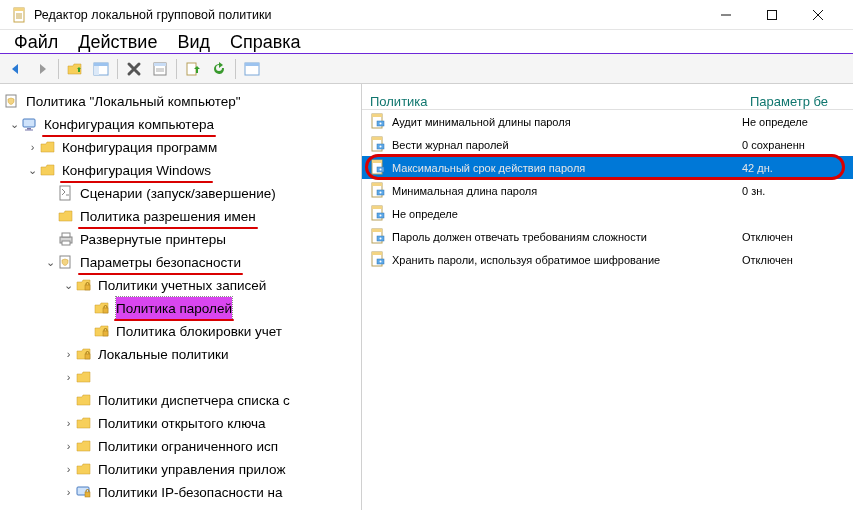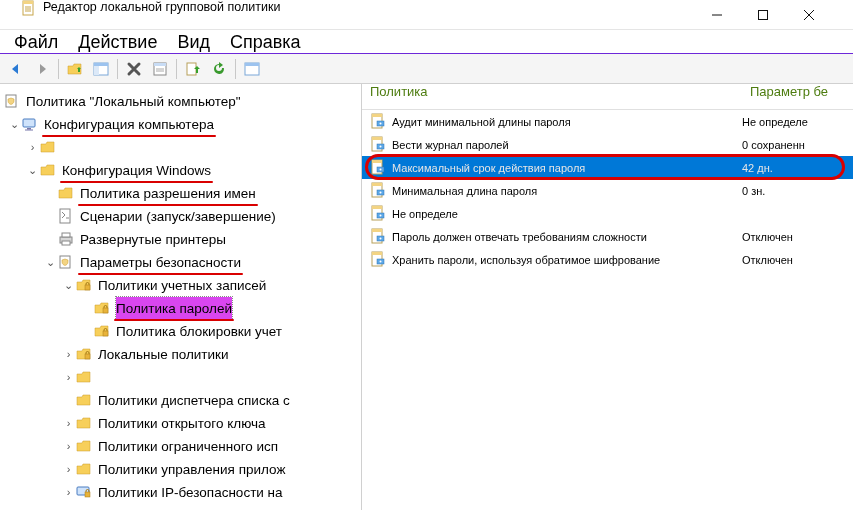--- a/index.html
+++ b/index.html
@@ -1,19 +1,19 @@
 <!DOCTYPE html>
 <html><head>
 <meta charset="utf-8">
 <style>
   * { box-sizing: border-box; font-family: "Segoe UI", Tahoma, sans-serif; }
   body { margin: 0; width: 853px; height: 510px; background: #fff; overflow: hidden; font-size: 13px; color: #000; }
 
   
-  .titlebar { height: 30px; background: #fff; display: flex; padding: 0 21px; border-bottom: 1px solid #e5e5e5; }
+  .titlebar { height: 30px; background: #fff; display: flex; align-items: center; padding: 0 12px; border-bottom: 1px solid #e5e5e5; }
   .titlebar .title-icon { width: 16px; height: 16px; margin-right: 6px; }
   .titlebar .title-text { flex: 1; font-size: 12.5px; color: #000; }
   .win-buttons { display: flex; }
   .win-btn { width: 46px; height: 30px; display: flex; align-items: center; justify-content: center; }
   .win-btn svg { stroke: #111; }
 
   
   .menubar { height: 24px; background: #fff; display: flex; align-items: flex-start; padding: 0 4px; border-bottom: 1px solid #6d28d9; font-size: 18px; }
   .menubar .menu-item { padding: 2px 10px; }
 
@@ -32,21 +32,21 @@
   .tree-row { display: flex; align-items: center; white-space: nowrap; height: 23px; position: relative; }
   .tree-row .expander { width: 15px; text-align: center; color: #555; font-size: 11px; cursor: pointer; user-select: none; flex-shrink: 0; }
   .tree-row .icon { width: 18px; height: 18px; margin-right: 4px; flex-shrink: 0; }
   .tree-row .label { position: relative; }
   .tree-row .underline-red::after { content: ""; position: absolute; left: -2px; right: -2px; bottom: -1px; height: 2px; background: #d90000; border-radius: 1px; }
   .tree-row.selected .label { background: #d946ef; outline: 1px dotted #888; }
 
   .ind { display:inline-block; }
 
   
-  .list-header { height: 26px; display: flex; align-items: flex-start; border-bottom: 1px solid #e0e0e0; background: #fff; font-size: 13px; color: #4d7c0f; }
+  .list-header { height: 26px; display: flex; align-items: flex-end; border-bottom: 1px solid #e0e0e0; background: #fff; font-size: 13px; color: #0f766e; }
   .list-header .col { padding: 0 8px; }
   .col-name { flex: 0 0 380px; }
   .col-val { flex: 1; }
 
   .list-body { }
   .list-row { height: 23px; display: flex; align-items: center; font-size: 11px; position: relative; }
   .list-row .icon { width: 18px; height: 18px; margin: 0 4px 0 8px; flex-shrink: 0; }
   .list-row .cell-name { flex: 0 0 350px; white-space: nowrap; overflow: hidden; }
   .list-row .cell-val { flex: 1; white-space: nowrap; overflow: hidden; }
   .list-row.selected { background: #0078d7; color: #e5e5e5; }
@@ -178,44 +178,45 @@
               <use href="#ico-computer"></use>
             </svg></span>
     <span class="label underline-red">Конфигурация компьютера</span>
   </div>
         <div class="tree-row">
     <span class="ind" style="width:25px"></span>
     <span class="expander">›</span>
     <span class="icon"><svg width="16" height="16" viewBox="0 0 16 16">
               <use href="#ico-folder"></use>
             </svg></span>
+    <span class="label">Конфигурация программ</span>
   </div>
         <div class="tree-row">
     <span class="ind" style="width:25px"></span>
     <span class="expander">⌄</span>
     <span class="icon"><svg width="16" height="16" viewBox="0 0 16 16">
               <use href="#ico-folder"></use>
             </svg></span>
     <span class="label underline-red">Конфигурация Windows</span>
   </div>
         <div class="tree-row">
     <span class="ind" style="width:43px"></span>
     <span class="expander" style="visibility:hidden"></span>
     <span class="icon"><svg width="16" height="16" viewBox="0 0 16 16">
+              <use href="#ico-script"></use>
+            </svg></span>
+    <span class="label">Сценарии (запуск/завершение)</span>
+  </div>
+        <div class="tree-row">
+    <span class="ind" style="width:43px"></span>
+    <span class="expander" style="visibility:hidden"></span>
+    <span class="icon"><svg width="16" height="16" viewBox="0 0 16 16">
               <use href="#ico-folder"></use>
             </svg></span>
     <span class="label underline-red">Политика разрешения имен</span>
-  </div>
-        <div class="tree-row">
-    <span class="ind" style="width:43px"></span>
-    <span class="expander" style="visibility:hidden"></span>
-    <span class="icon"><svg width="16" height="16" viewBox="0 0 16 16">
-              <use href="#ico-script"></use>
-            </svg></span>
-    <span class="label">Сценарии (запуск/завершение)</span>
   </div>
         <div class="tree-row">
     <span class="ind" style="width:43px"></span>
     <span class="expander" style="visibility:hidden"></span>
     <span class="icon"><svg width="16" height="16" viewBox="0 0 16 16">
               <use href="#ico-printer"></use>
             </svg></span>
     <span class="label">Развернутые принтеры</span>
   </div>
         <div class="tree-row">

